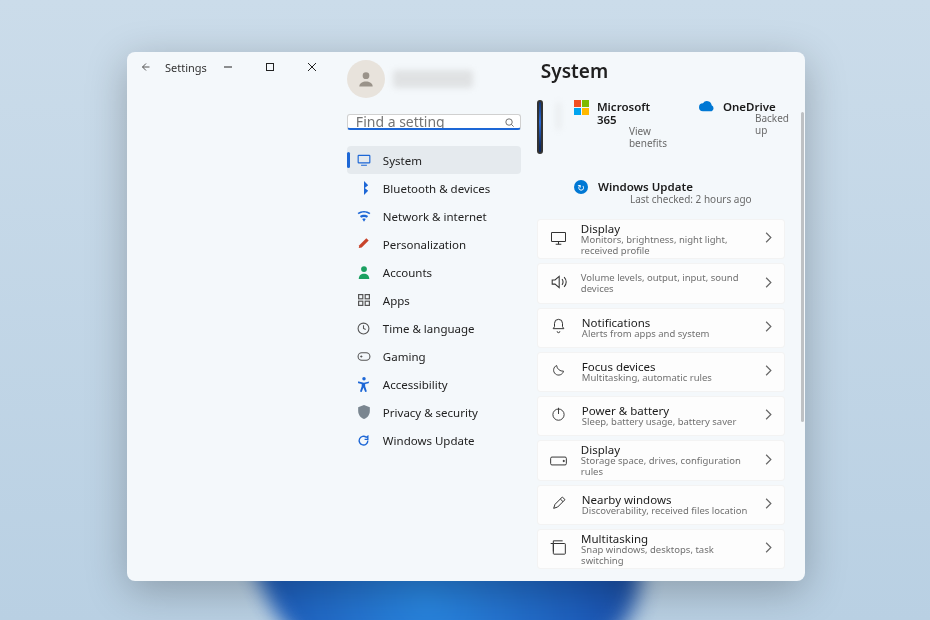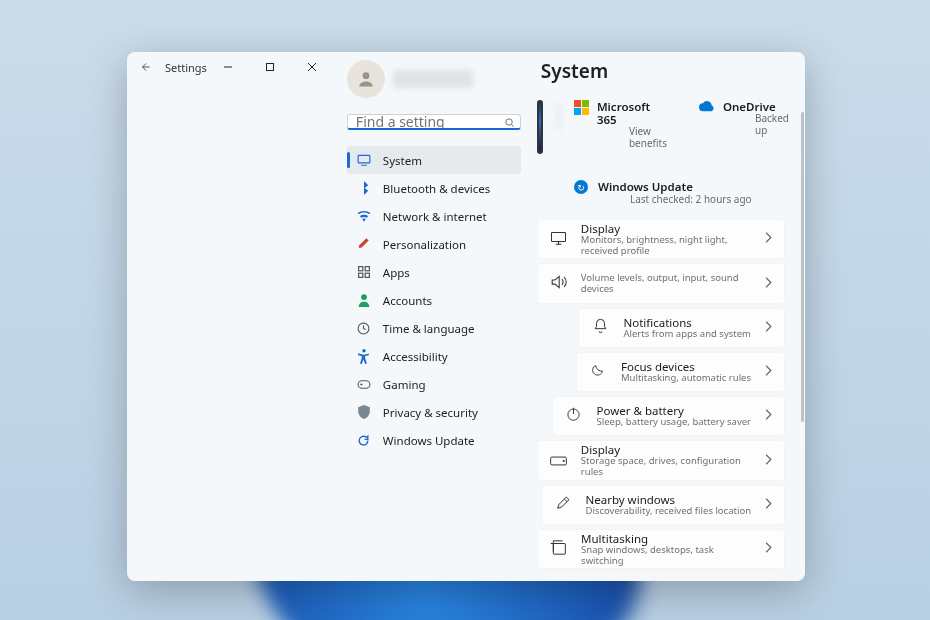--- a/index.html
+++ b/index.html
@@ -56,21 +56,21 @@
   .status-grid { margin-left:auto; display:grid; grid-template-columns: auto auto; column-gap:30px; row-gap:8px;gap:31px; }
   .status-item { display:flex; gap:8px; align-items:flex-start; }
   .status-ico { width:16px; height:16px; }
   .status-text .t1 { font-size:11.5px; font-weight:600; color:#1a1a1a; line-height:1.15; }
   .status-text .t2 { font-size:10px; color:#6a6a6a; line-height:1.15;margin-left:32px; }
   .ms-logo { display:grid; grid-template-columns:7px 7px; grid-template-rows:7px 7px; gap:1px; }
   .ms-logo span:nth-child(1){background:#f25022;} .ms-logo span:nth-child(2){background:#7fba00;}
   .ms-logo span:nth-child(3){background:#00a4ef;} .ms-logo span:nth-child(4){background:#ffb900;}
   .cloud-ico{color:#0078d4;font-size:14px;line-height:1;}
   .update-ico{width:14px;height:14px;border-radius:50%;background:#0078d4;display:flex;align-items:center;justify-content:center;color:#fff;font-size:9px;}
-  .cards { display:flex; flex-direction:column; gap:4px; overflow-y:auto; height:350px; padding-right:4px;align-items:flex-end; }
+  .cards { display:flex; flex-direction:column; gap:4px; overflow-y:auto; height:350px; padding-right:4px; }
   .card {
     background:#fdfdfd; border:1px solid rgba(0,0,0,.04); border-radius:4px;
     height:44px; display:flex; align-items:center; padding:0 12px; gap:14px;
   }
   .card-ico { width:18px; text-align:center; color:#333; font-size:14px; }
   .card-text .ct1 { font-size:11.5px; color:#1a1a1a; line-height:1.15; }
   .card-text .ct2 { font-size:9.5px; color:#707070; line-height:1.15; }
   .chev { margin-left:auto; color:#666; font-size:10px; }
   .scrollbar-track{position:absolute;right:1px;top:60px;width:3px;height:310px;background:rgba(0,0,0,.22);border-radius:2px;}
 </style>
@@ -155,65 +155,65 @@
           </div>
           <div class="nav-item">
             <span class="nav-icon" style="color:#c8442b">
               <svg width="12" height="14" viewBox="0 0 20 24" fill="currentColor">
                 <path d="M14 2l4 4L6 18l-5 1 1-5L14 2z"></path>
               </svg>
             </span>
             <span>Personalization</span>
           </div>
           <div class="nav-item">
+            <span class="nav-icon" style="color:#1aa061">
+              <svg width="12" height="14" viewBox="0 0 20 24" fill="currentColor">
+                <circle cx="10" cy="7" r="5"></circle>
+                <path d="M1 24c0-6 4-9 9-9s9 3 9 9"></path>
+              </svg>
+            </span>
+            <span>Accounts</span>
+          </div>
+          <div class="nav-item">
             <span class="nav-icon" style="color:#555">
               <svg width="12" height="12" viewBox="0 0 20 20" fill="none" stroke="currentColor" stroke-width="2">
                 <rect x="1" y="1" width="7" height="7"></rect>
                 <rect x="12" y="1" width="7" height="7"></rect>
                 <rect x="1" y="12" width="7" height="7"></rect>
                 <rect x="12" y="12" width="7" height="7"></rect>
               </svg>
             </span>
             <span>Apps</span>
           </div>
           <div class="nav-item">
-            <span class="nav-icon" style="color:#1aa061">
-              <svg width="12" height="14" viewBox="0 0 20 24" fill="currentColor">
-                <circle cx="10" cy="7" r="5"></circle>
-                <path d="M1 24c0-6 4-9 9-9s9 3 9 9"></path>
-              </svg>
-            </span>
-            <span>Accounts</span>
-          </div>
-          <div class="nav-item">
             <span class="nav-icon" style="color:#555">
               <svg width="13" height="13" viewBox="0 0 24 24" fill="none" stroke="currentColor" stroke-width="2">
                 <circle cx="12" cy="12" r="10"></circle>
                 <path d="M12 6v6l4 2"></path>
               </svg>
             </span>
             <span>Time &amp; language</span>
           </div>
           <div class="nav-item">
-            <span class="nav-icon" style="color:#1d67d6">
-              <svg width="12" height="15" viewBox="0 0 20 26" fill="currentColor">
-                <circle cx="10" cy="3" r="3"></circle>
-                <path d="M1 8l9 2 9-2-1 3-6 1v4l3 9-3 1-3-8-3 8-3-1 3-9v-4l-6-1-1-3z"></path>
-              </svg>
-            </span>
-            <span>Accessibility</span>
-          </div>
-          <div class="nav-item">
             <span class="nav-icon" style="color:#555">
               <svg width="15" height="11" viewBox="0 0 26 18" fill="none" stroke="currentColor" stroke-width="2">
                 <rect x="2" y="2" width="22" height="14" rx="7"></rect>
                 <path d="M8 7v4M6 9h4M18 8h0M20 10h0"></path>
               </svg>
             </span>
             <span>Gaming</span>
+          </div>
+          <div class="nav-item">
+            <span class="nav-icon" style="color:#1d67d6">
+              <svg width="12" height="15" viewBox="0 0 20 26" fill="currentColor">
+                <circle cx="10" cy="3" r="3"></circle>
+                <path d="M1 8l9 2 9-2-1 3-6 1v4l3 9-3 1-3-8-3 8-3-1 3-9v-4l-6-1-1-3z"></path>
+              </svg>
+            </span>
+            <span>Accessibility</span>
           </div>
           <div class="nav-item">
             <span class="nav-icon" style="color:#7a8690">
               <svg width="12" height="14" viewBox="0 0 20 24" fill="currentColor">
                 <path d="M10 0l10 4v6c0 7-4 12-10 14C4 22 0 17 0 10V4l10-4z"></path>
               </svg>
             </span>
             <span>Privacy &amp; security</span>
           </div>
           <div class="nav-item">

